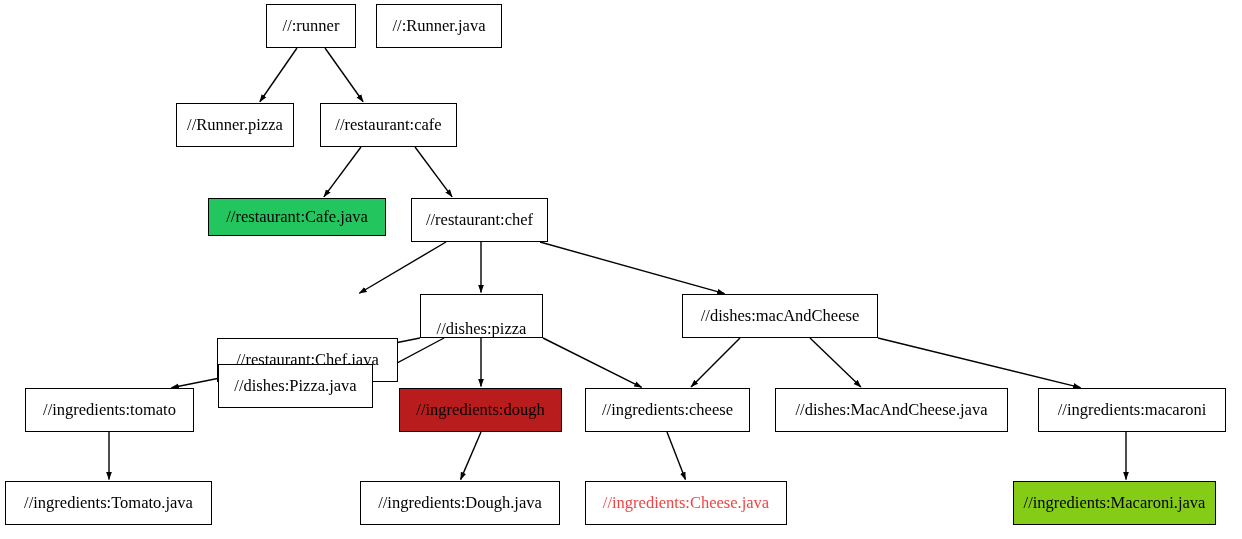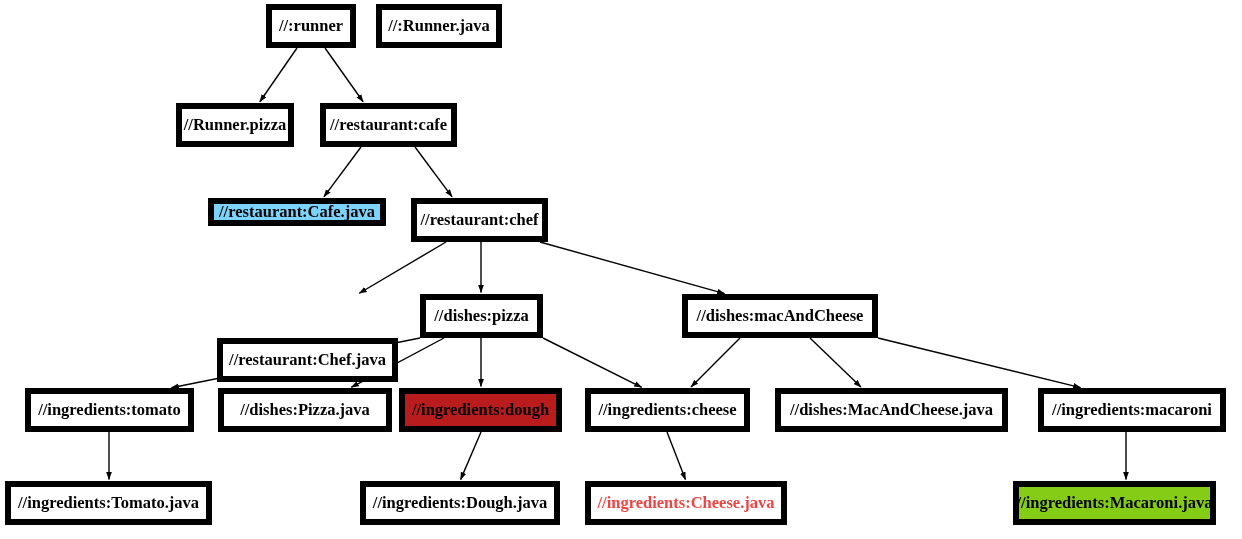--- a/index.html
+++ b/index.html
@@ -22,27 +22,26 @@
     position: absolute;
     left: 0;
     top: 0;
     width: 1242px;
     height: 539px;
     pointer-events: none;
   }
   .graph-node {
     position: absolute;
     box-sizing: border-box;
-    border: 6px solid #14b8a6;
+    border: 1px solid #14b8a6;
     background: #ffffff;
     display: flex;
     align-items: center;
     justify-content: center;
     white-space: nowrap;
-    font-weight: bold;
   }
   .graph-node .node-label {
     font-family: "Liberation Serif", "DejaVu Serif", serif;
     font-size: 16.5px;
     line-height: 1;
     color: #000000;
     letter-spacing: 0px;
   }
 </style>
 </head>
@@ -82,39 +81,39 @@
       </div>
       <div class="graph-node" style="left: 376px; top: 4px; width: 126px; height: 44px; border-color: rgb(0, 0, 0); background: rgb(255, 255, 255);">
         <span class="node-label" style="color: rgb(0, 0, 0);">//:Runner.java</span>
       </div>
       <div class="graph-node" style="left: 176px; top: 103px; width: 118px; height: 44px; border-color: rgb(0, 0, 0); background: rgb(255, 255, 255);">
         <span class="node-label" style="color: rgb(0, 0, 0);">//Runner.pizza</span>
       </div>
       <div class="graph-node" style="left: 320px; top: 103px; width: 137px; height: 44px; border-color: rgb(0, 0, 0); background: rgb(255, 255, 255);">
         <span class="node-label" style="color: rgb(0, 0, 0);">//restaurant:cafe</span>
       </div>
-      <div class="graph-node" style="left: 208px; top: 198px; width: 178px; height: 28px; border-color: rgb(0, 0, 0); background: #7dd3fc; text-align: right;">
+      <div class="graph-node" style="left: 208px; top: 198px; width: 178px; height: 38px; border-color: rgb(0, 0, 0); background: #22c55e; text-align: right;">
         <span class="node-label" style="color: rgb(0, 0, 0);">//restaurant:Cafe.java</span>
       </div>
       <div class="graph-node" style="left: 411px; top: 198px; width: 137px; height: 44px; border-color: rgb(0, 0, 0); background: rgb(255, 255, 255);">
         <span class="node-label" style="color: rgb(0, 0, 0);">//restaurant:chef</span>
       </div>
       <div class="graph-node" style="left: 217px; top: 294px; width: 181px; height: 44px; border-color: rgb(0, 0, 0); background: rgb(255, 255, 255); margin-top: 44px;">
         <span class="node-label" style="color: rgb(0, 0, 0);">//restaurant:Chef.java</span>
       </div>
-      <div class="graph-node" style="left: 420px; top: 294px; width: 123px; height: 44px; border-color: rgb(0, 0, 0); background: rgb(255, 255, 255);">
+      <div class="graph-node" style="left: 420px; top: 294px; width: 123px; height: 44px; border-color: rgb(0, 0, 0); background: rgb(255, 255, 255); align-items: flex-end;">
         <span class="node-label" style="color: rgb(0, 0, 0);">//dishes:pizza</span>
       </div>
       <div class="graph-node" style="left: 682px; top: 294px; width: 196px; height: 44px; border-color: rgb(0, 0, 0); background: rgb(255, 255, 255);">
         <span class="node-label" style="color: rgb(0, 0, 0);">//dishes:macAndCheese</span>
       </div>
       <div class="graph-node" style="left: 25px; top: 388px; width: 169px; height: 44px; border-color: rgb(0, 0, 0); background: rgb(255, 255, 255);">
         <span class="node-label" style="color: rgb(0, 0, 0);">//ingredients:tomato</span>
       </div>
-      <div class="graph-node" style="left: 218px; top: 388px; width: 174px; height: 44px; border-color: rgb(0, 0, 0); background: rgb(255, 255, 255); text-align: right;">
+      <div class="graph-node" style="left: 218px; top: 364px; width: 155px; height: 44px; border-color: rgb(0, 0, 0); background: rgb(255, 255, 255); text-align: right;">
         <span class="node-label" style="color: rgb(0, 0, 0);">//dishes:Pizza.java</span>
       </div>
       <div class="graph-node" style="left: 399px; top: 388px; width: 163px; height: 44px; border-color: rgb(0, 0, 0); background: #b91c1c;">
         <span class="node-label" style="color: rgb(0, 0, 0);">//ingredients:dough</span>
       </div>
       <div class="graph-node" style="left: 585px; top: 388px; width: 165px; height: 44px; border-color: rgb(0, 0, 0); background: rgb(255, 255, 255);">
         <span class="node-label" style="color: rgb(0, 0, 0);">//ingredients:cheese</span>
       </div>
       <div class="graph-node" style="left: 775px; top: 388px; width: 233px; height: 44px; border-color: rgb(0, 0, 0); background: rgb(255, 255, 255);">
         <span class="node-label" style="color: rgb(0, 0, 0);">//dishes:MacAndCheese.java</span>

